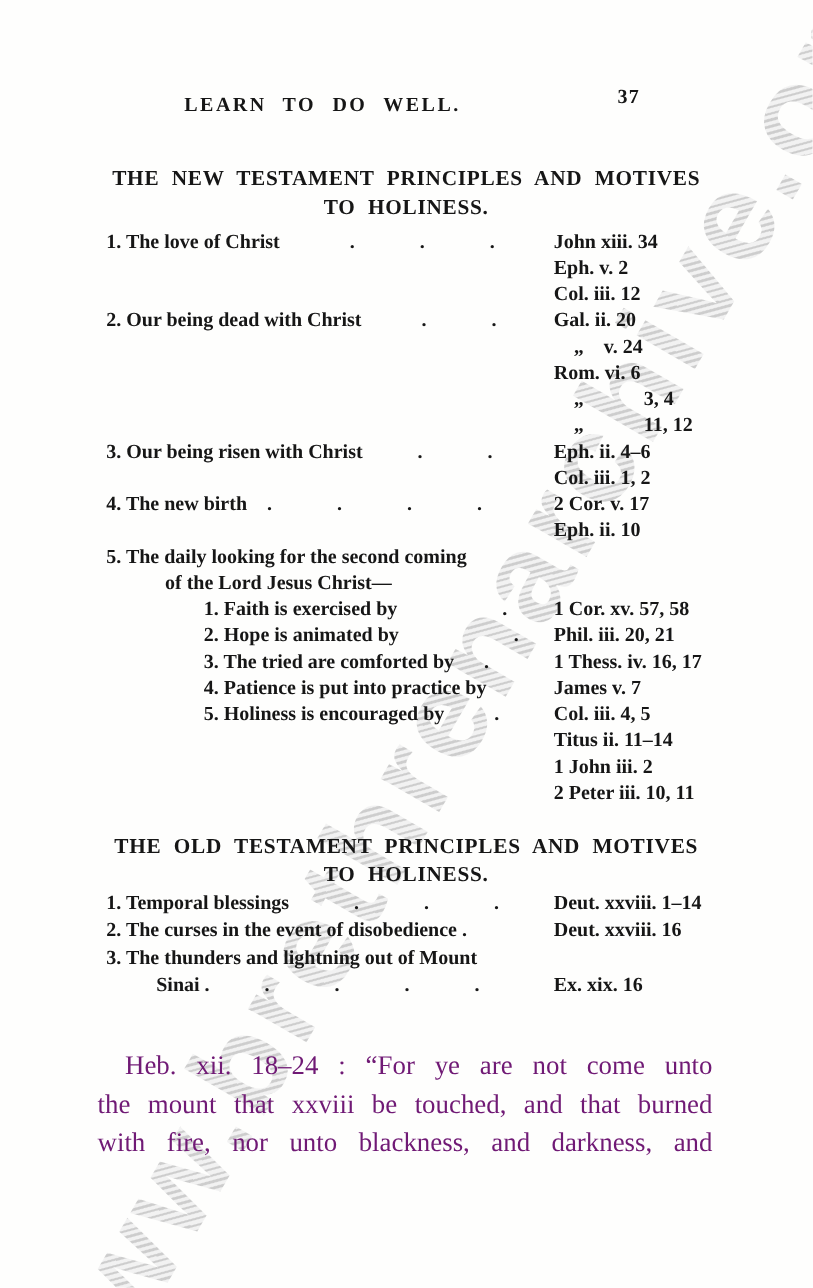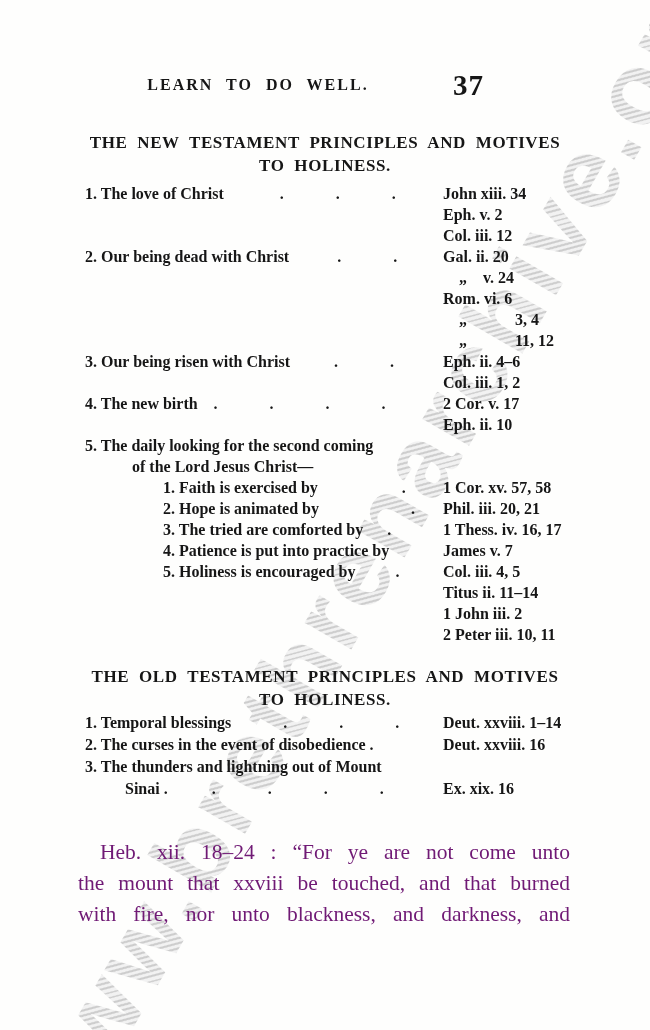--- a/index.html
+++ b/index.html
@@ -25,22 +25,22 @@
     }
   }
   
   .content{position:absolute;inset:0;z-index:1;}
   .header{position:absolute;top:76px;left:0;width:580px;height:28px;}
   .running-title{
     text-align:center;transform:translateX(-32px);
     font-size:16px;font-weight:bold;letter-spacing:2px;word-spacing:7px;
   }
   .page-number{
-    position:absolute;right:96px;top:-7px;
-    font-size:29px;font-weight:bold;letter-spacing:1px;
+    position:absolute;right:68px;top:-7px;
+    font-size:16px;font-weight:bold;letter-spacing:1px;
   }
   .sec-heading{position:absolute;left:0;width:650px;text-align:center;
     font-size:17px;font-weight:bold;letter-spacing:0.6px;word-spacing:5px;line-height:23px;}
   .nt-heading{top:131px;}
   .ot-heading{top:665px;}
   .rows{position:absolute;left:0;width:650px;}
   .nt-rows{top:183px;}
   .ot-rows{top:712px;}
   .row{position:relative;width:650px;height:21px;line-height:21px;
     font-size:16px;font-weight:bold;}

